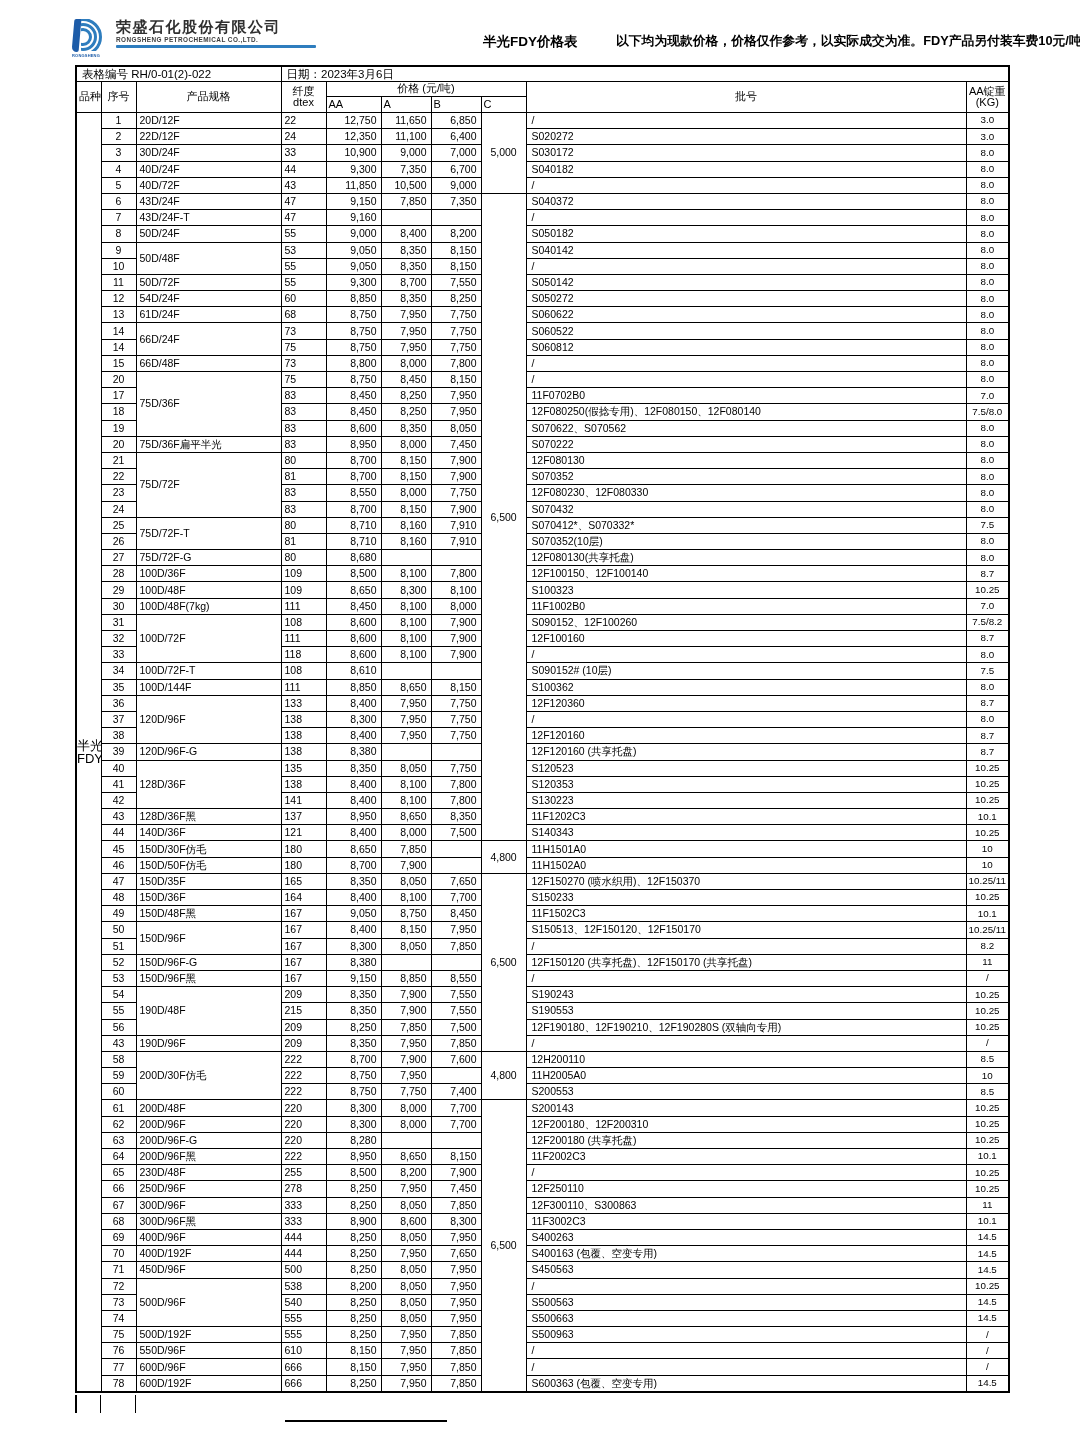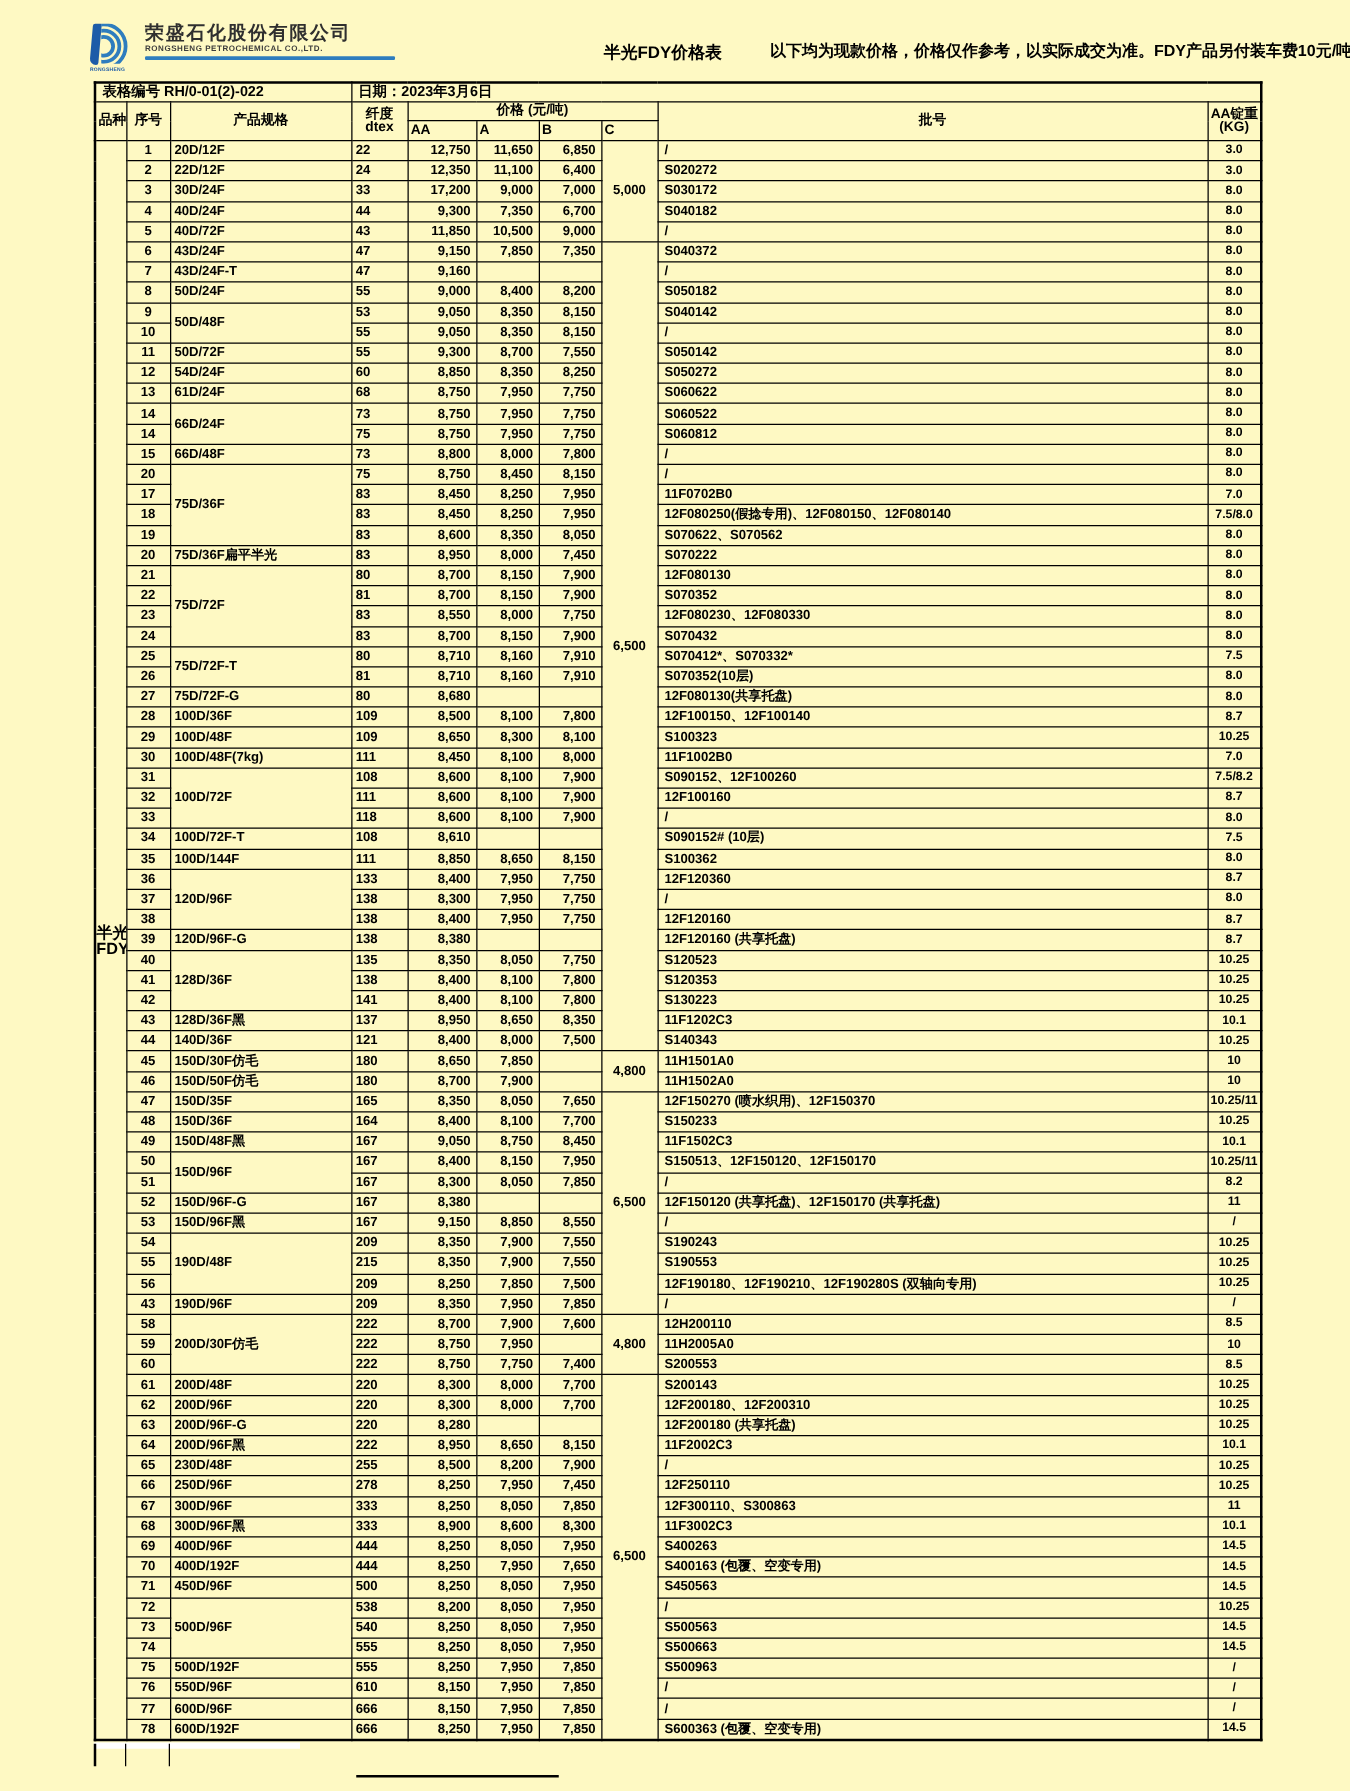--- a/index.html
+++ b/index.html
@@ -1,16 +1,16 @@
 <!DOCTYPE html>
 <html><head>
 <meta charset="utf-8">
 <style>
   html,body{margin:0;padding:0;background:#e8e8e8;}
-  .page{position:relative;width:1080px;height:1433px;background:#fef9c3;
+  .page{position:relative;width:1080px;height:1433px;background:#ffffff;
         font-family:"Liberation Sans",sans-serif;color:#000;overflow:hidden;}
 
   
   .logo{position:absolute;left:72px;top:18px;display:flex;gap:8px;align-items:flex-start;}
   .logo-mark{position:relative;width:36px;height:40px;}
   .lm-bar{position:absolute;left:1px;top:1px;width:7px;height:33px;background:#1d5ca8;
           border-radius:2px 1px 2px 6px;transform:skewX(-5deg);}
   .lm-waves{position:absolute;left:9px;top:1px;width:26px;height:32px;overflow:hidden;}
   .lm-arc{position:absolute;border:3px solid #2e7dbe;border-radius:50%;}
   .lm-a1{width:12px;height:12px;left:-7px;top:9px;}
@@ -18,21 +18,21 @@
   .lm-a3{width:32px;height:32px;left:-17px;top:-1px;}
   .lm-sub{position:absolute;left:0;top:35px;font-size:4px;font-weight:bold;color:#1d5ca8;letter-spacing:.2px;}
   .logo-cn{font-size:15px;font-weight:bold;color:#2f2f2f;letter-spacing:1.5px;line-height:17px;}
   .logo-en{font-size:6.4px;font-weight:bold;color:#3c3c3c;letter-spacing:.45px;margin-top:1px;}
   .logo-underline{height:3px;background:#2e7dbe;width:200px;margin-top:2px;border-radius:1px;}
   .doc-title{position:absolute;left:483px;top:33px;font-size:13.5px;font-weight:bold;white-space:nowrap;text-align:right;}
   .notice{position:absolute;left:616px;top:33px;font-size:12.8px;font-weight:bold;white-space:nowrap;}
 
   
   .table-wrap{position:absolute;left:75px;top:65px;}
-  table{border-collapse:collapse;table-layout:fixed;width:933px;font-weight:bold;border:2px solid #000;}
+  table{border-collapse:collapse;table-layout:fixed;width:933px;font-weight:normal;border:2px solid #000;}
   td{border:1px solid #000;padding:0 2px;white-space:nowrap;overflow:hidden;font-size:10.5px;line-height:1.05;}
   .al{text-align:left;padding-left:3px;}
   .ar{text-align:right;padding-right:4px;}
   .ac{text-align:center;}
   .meta-row td{height:14px;font-size:11.5px;padding-left:5px;}
   .hdr{height:14px;font-size:11px;text-align:center;}
   .hdr div{line-height:11px;}
   .hdr2 td{height:15px;font-size:11px;text-align:left;}
   tbody td{height:15.2px;}
   td.batch{padding-left:5px;}
@@ -136,21 +136,21 @@
             <td class="ar">12,350</td>
             <td class="ar">11,100</td>
             <td class="ar">6,400</td>
             <td class="al batch">S020272</td>
             <td class="ac wt">3.0</td>
           </tr>
           <tr>
             <td class="ac">3</td>
             <td class="al">30D/24F</td>
             <td class="al">33</td>
-            <td class="ar">17,200</td>
+            <td class="ar">10,900</td>
             <td class="ar">9,000</td>
             <td class="ar">7,000</td>
             <td class="al batch">S030172</td>
             <td class="ac wt">8.0</td>
           </tr>
           <tr>
             <td class="ac">4</td>
             <td class="al">40D/24F</td>
             <td class="al">44</td>
             <td class="ar">9,300</td>

